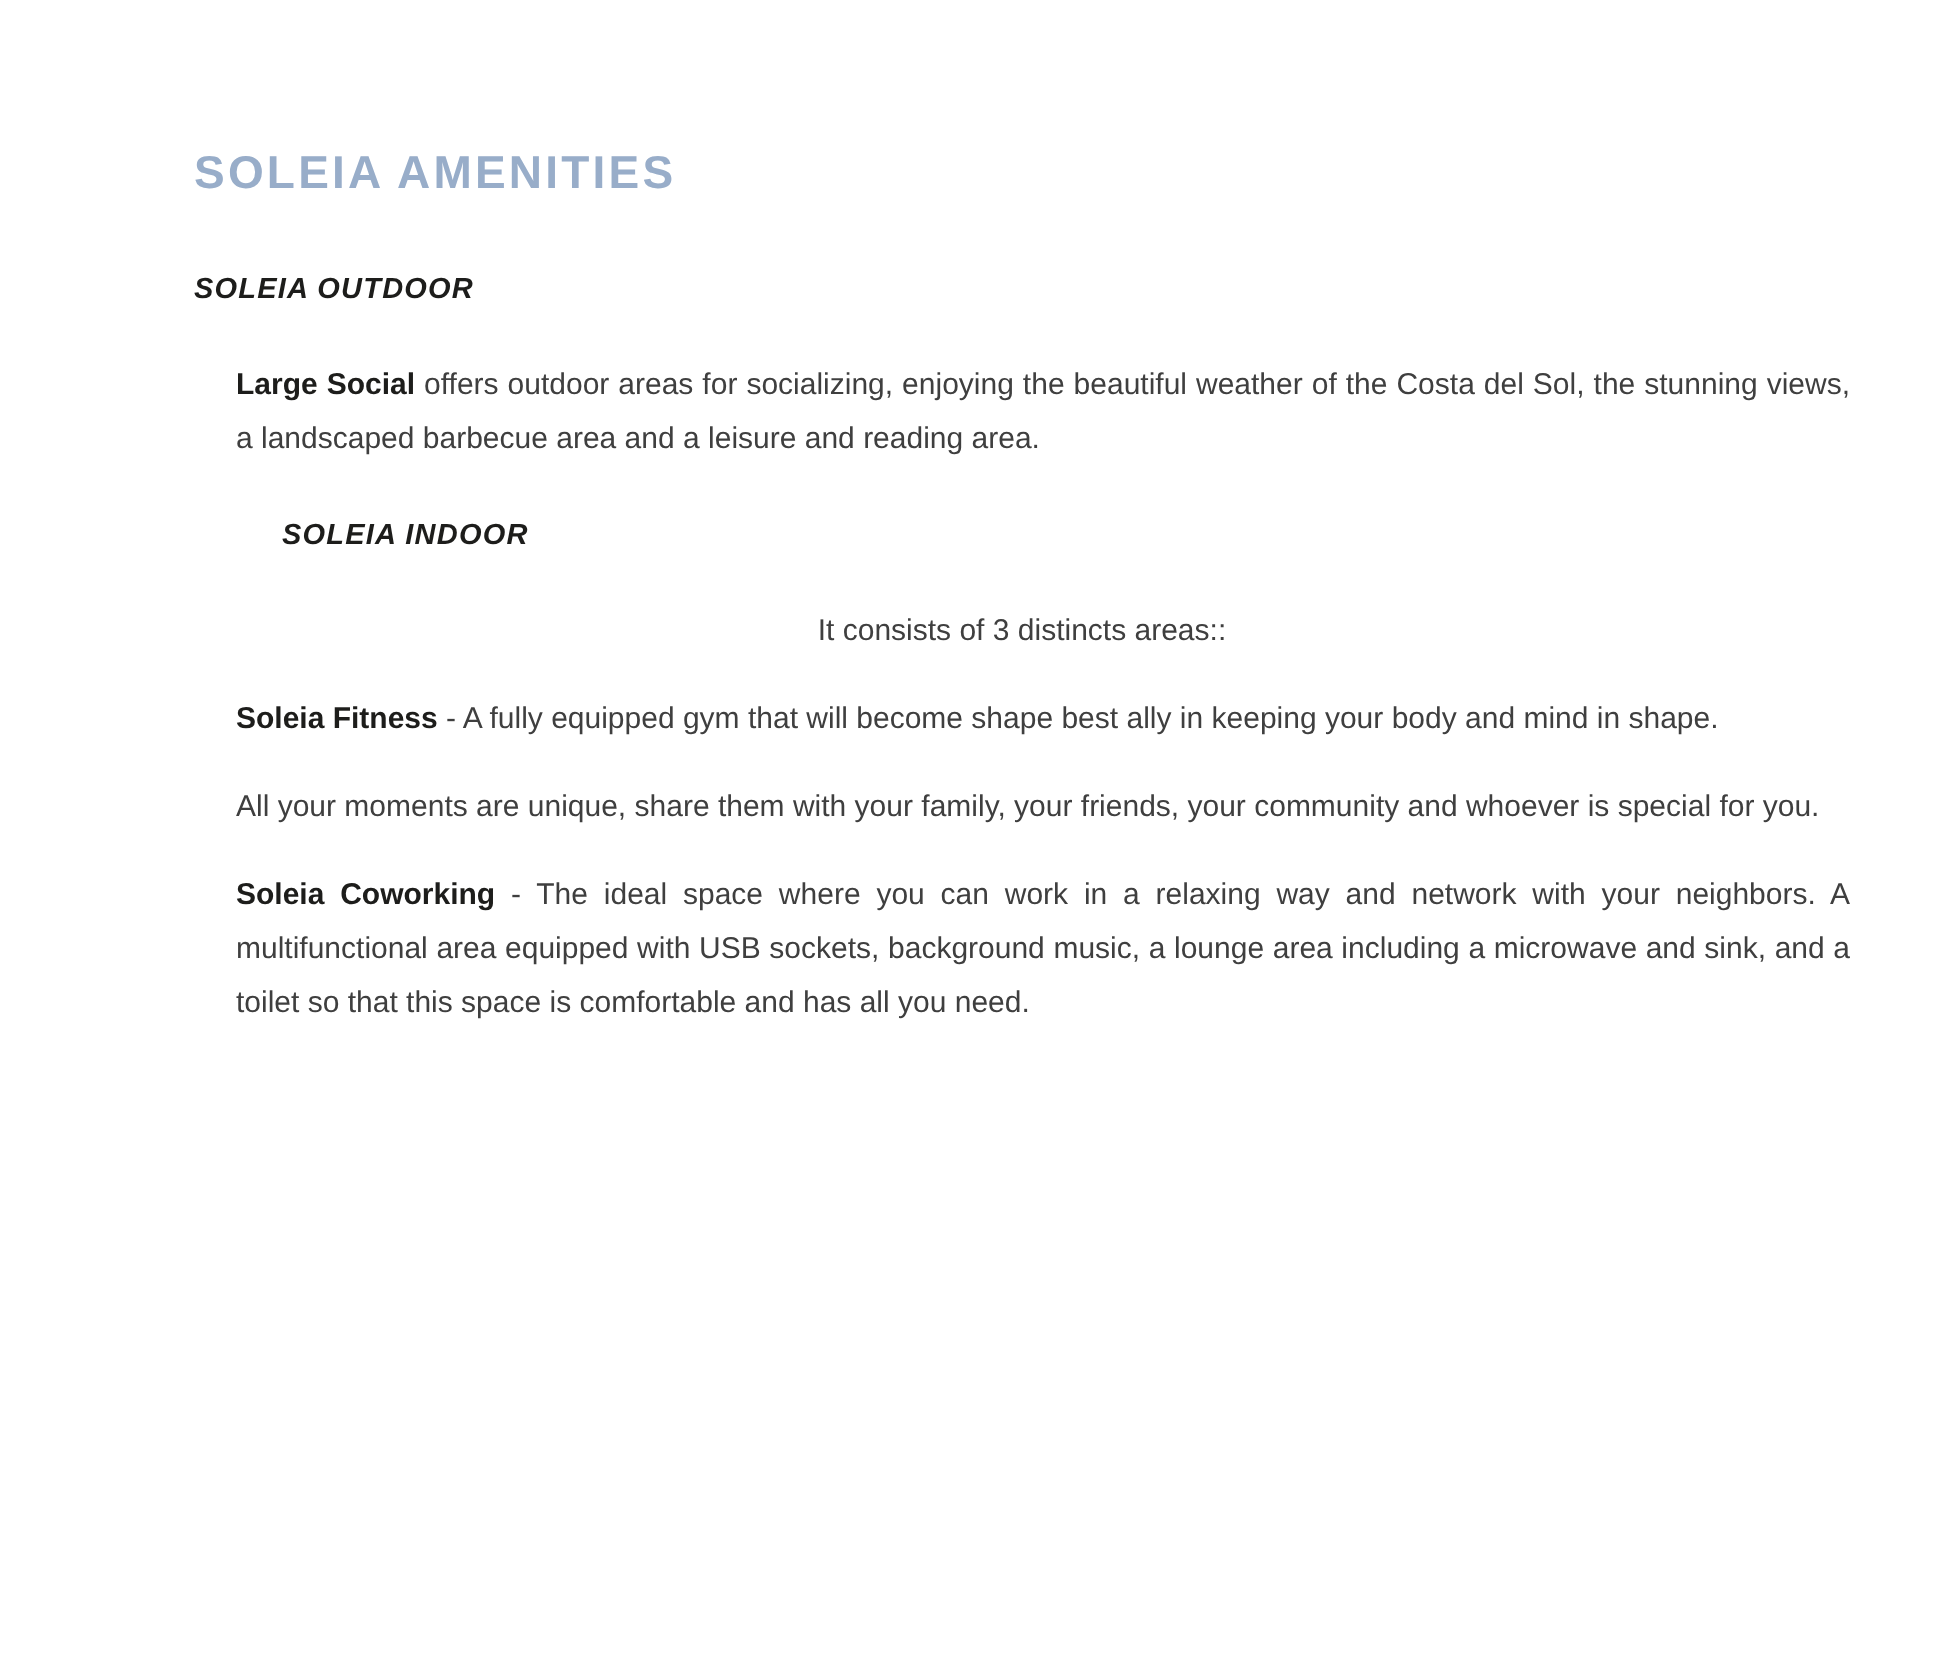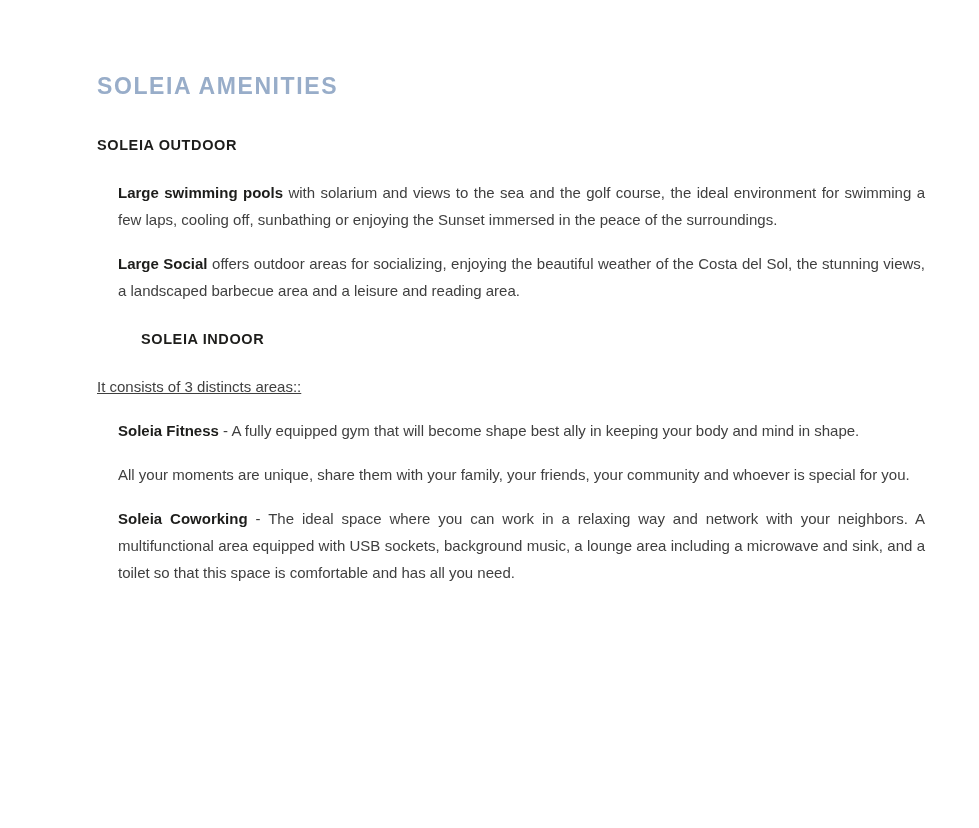--- a/index.html
+++ b/index.html
@@ -27,58 +27,57 @@
     font-weight: 700;
     letter-spacing: 1.6px;
     color: #98adc9;
   }
   .section-heading {
     margin: 0 0 26px 0;
     font-size: 14.5px;
     font-weight: 700;
     letter-spacing: 0.6px;
     color: #1d1d1b;
+    font-style: italic;
   }
   .section + .section .section-heading {
     margin-top: 27px;
     margin-left: 44px;
   }
   .para {
     margin: 0 0 17px 21px;
     font-size: 15px;
     line-height: 27px;
     color: #3f3f3f;
     text-align: justify;
     text-justify: inter-word;
   }
   .para strong {
     color: #1d1d1b;
     font-weight: 700;
   }
   .para.intro {
     margin-left: 0;
-    text-align: left;
+    text-align: center;
     margin-bottom: 17px;
-    text-decoration: underline;
   }
   .para:last-child {
     margin-bottom: 0;
   }
 </style>
 </head>
 <body>
 
 <div class="page">
 
   <h1 class="doc-title">SOLEIA AMENITIES</h1>
 
   <div class="section">
     <h2 class="section-heading">SOLEIA OUTDOOR</h2>
 
-    <p class="para"><strong>Large swimming pools</strong><span> with solarium and views to the sea and the golf course, the ideal environment for swimming a few laps, cooling off, sunbathing or enjoying the Sunset immersed in the peace of the surroundings.</span></p>
 
     <p class="para"><strong>Large Social</strong><span> offers outdoor areas for socializing, enjoying the beautiful weather of the Costa del Sol, the stunning views, a landscaped barbecue area and a leisure and reading area.</span></p>
   </div>
 
   <div class="section">
     <h2 class="section-heading">SOLEIA INDOOR</h2>
 
     <p class="para intro">It consists of 3 distincts areas::</p>
 
     <p class="para"><strong>Soleia Fitness</strong><span> - A fully equipped gym that will become shape best ally in keeping your body and mind in shape.</span></p>

